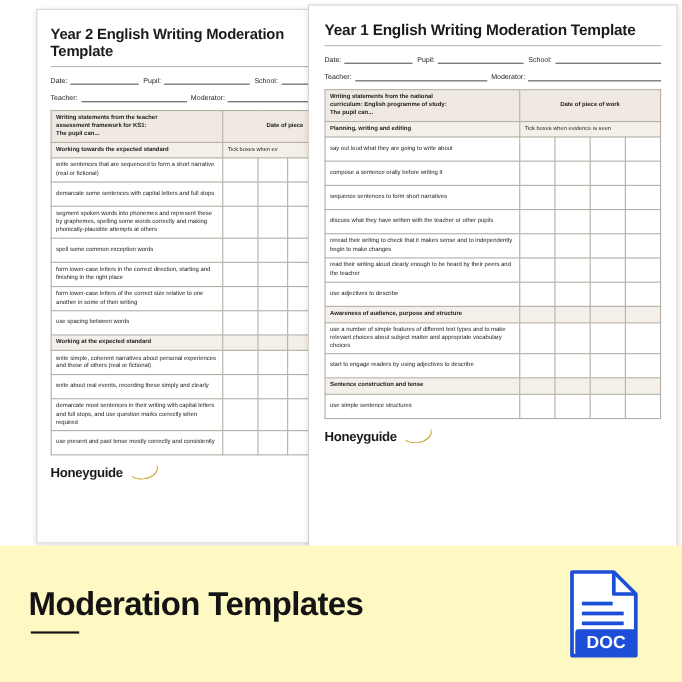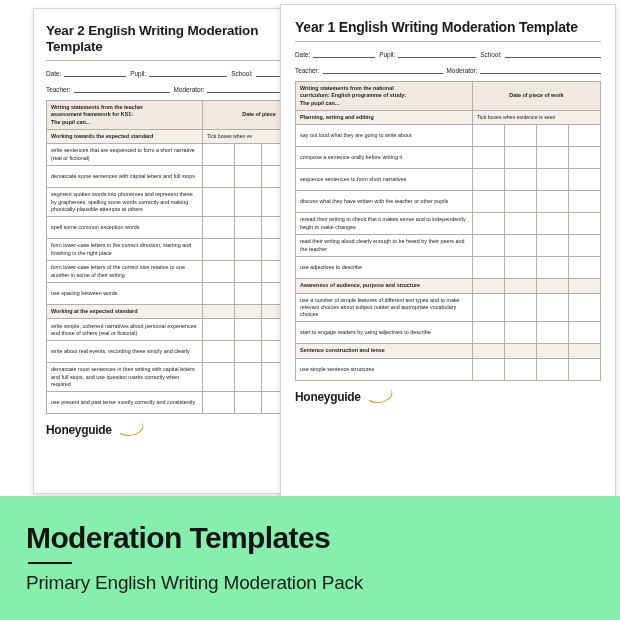--- a/index.html
+++ b/index.html
@@ -157,21 +157,21 @@
     transform: rotate(-6deg);
   }
 
   
   #banner {
     position: absolute;
     left: 0;
     bottom: 0;
     width: 620px;
     height: 124px;
-    background: #86efac;
+    background: #fef9c3;
     box-sizing: border-box;
     padding: 18px 26px;
     display: flex;
     align-items: center;
     justify-content: space-between;
   }
   .banner-text { display: flex; flex-direction: column; gap: 2px; }
   .banner-title {
     font-size: 30px;
     font-weight: bold;
@@ -500,18 +500,28 @@
     <div class="logo">
       <span class="logo-text">Honeyguide</span>
       <span class="logo-swoosh"></span>
     </div>
   </div>
 
   <div id="banner">
     <div class="banner-text">
       <div class="banner-title">Moderation Templates</div>
       <div class="banner-rule"></div>
-      <div class="banner-sub">Primary English Writing Moderation Pack</div>
-    </div>
-
+    </div>
+
+    <div class="doc-icon">
+      <svg width="70" height="82" viewBox="0 0 70 82" xmlns="http://www.w3.org/2000/svg">
+        <path d="M6 3 H44 L64 23 V79 H6 Z" fill="#ffffff" stroke="#1d4ed8" stroke-width="3.4" stroke-linejoin="round"></path>
+        <path d="M44 3 V23 H64" fill="none" stroke="#1d4ed8" stroke-width="3.4" stroke-linejoin="round"></path>
+        <rect x="15" y="30" width="28" height="3.4" fill="#1d4ed8"></rect>
+        <rect x="15" y="39" width="38" height="3.4" fill="#1d4ed8"></rect>
+        <rect x="15" y="48" width="38" height="3.4" fill="#1d4ed8"></rect>
+        <rect x="9" y="55" width="56" height="24" rx="3" fill="#1d4ed8"></rect>
+        <text x="37" y="72" font-family="Liberation Sans, sans-serif" font-size="16" font-weight="bold" fill="#ffffff" text-anchor="middle">DOC</text>
+      </svg>
+    </div>
   </div>
 
 </div>
 
 </body></html>

